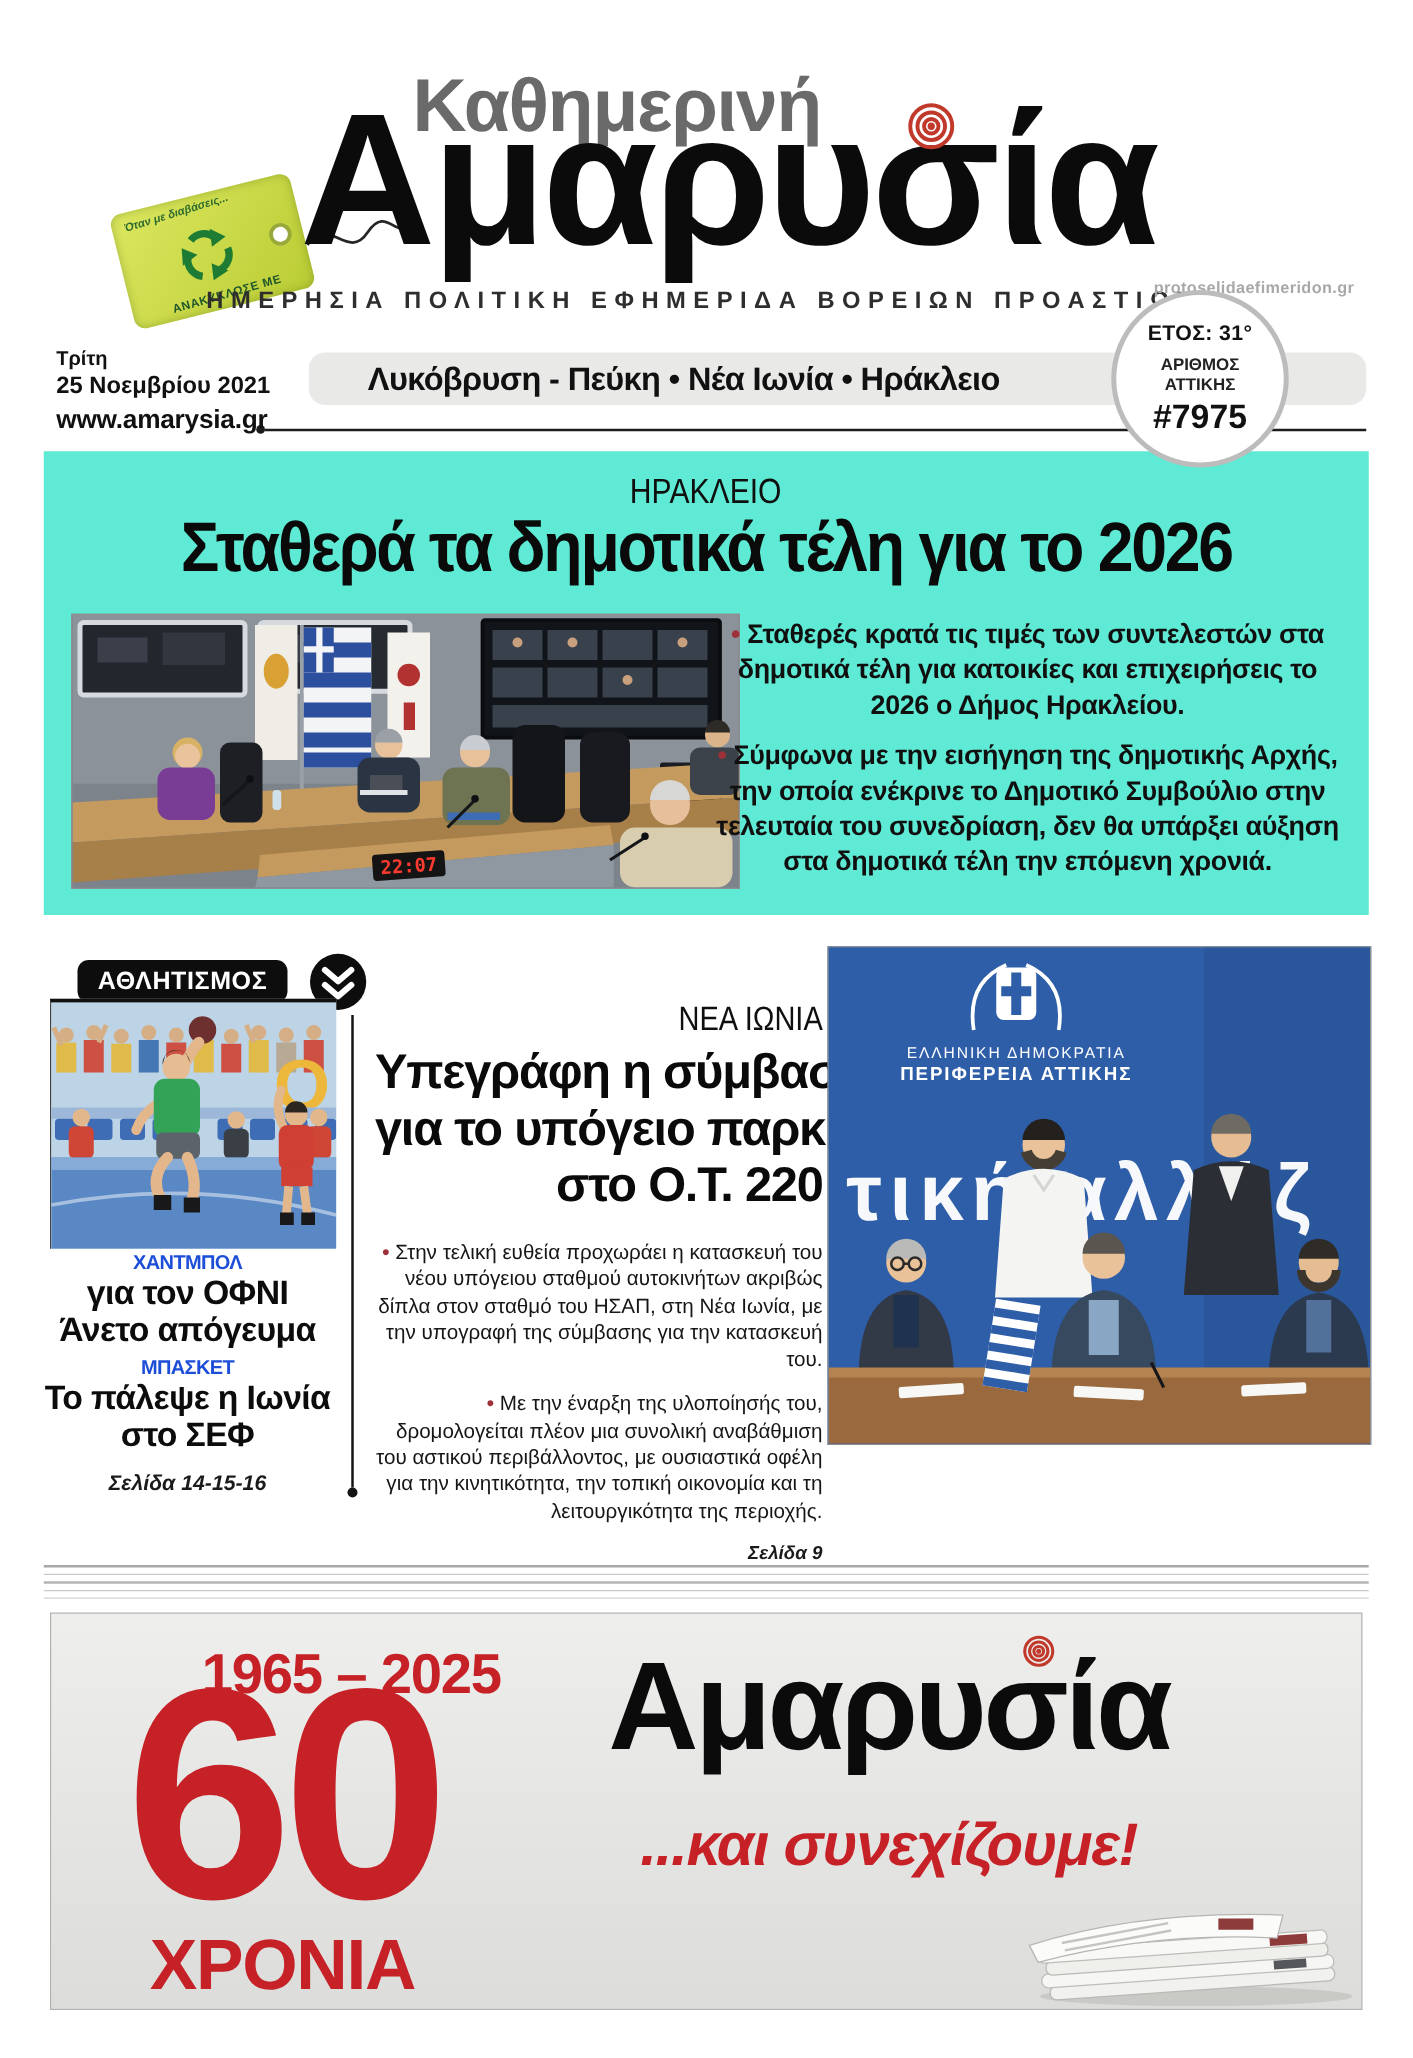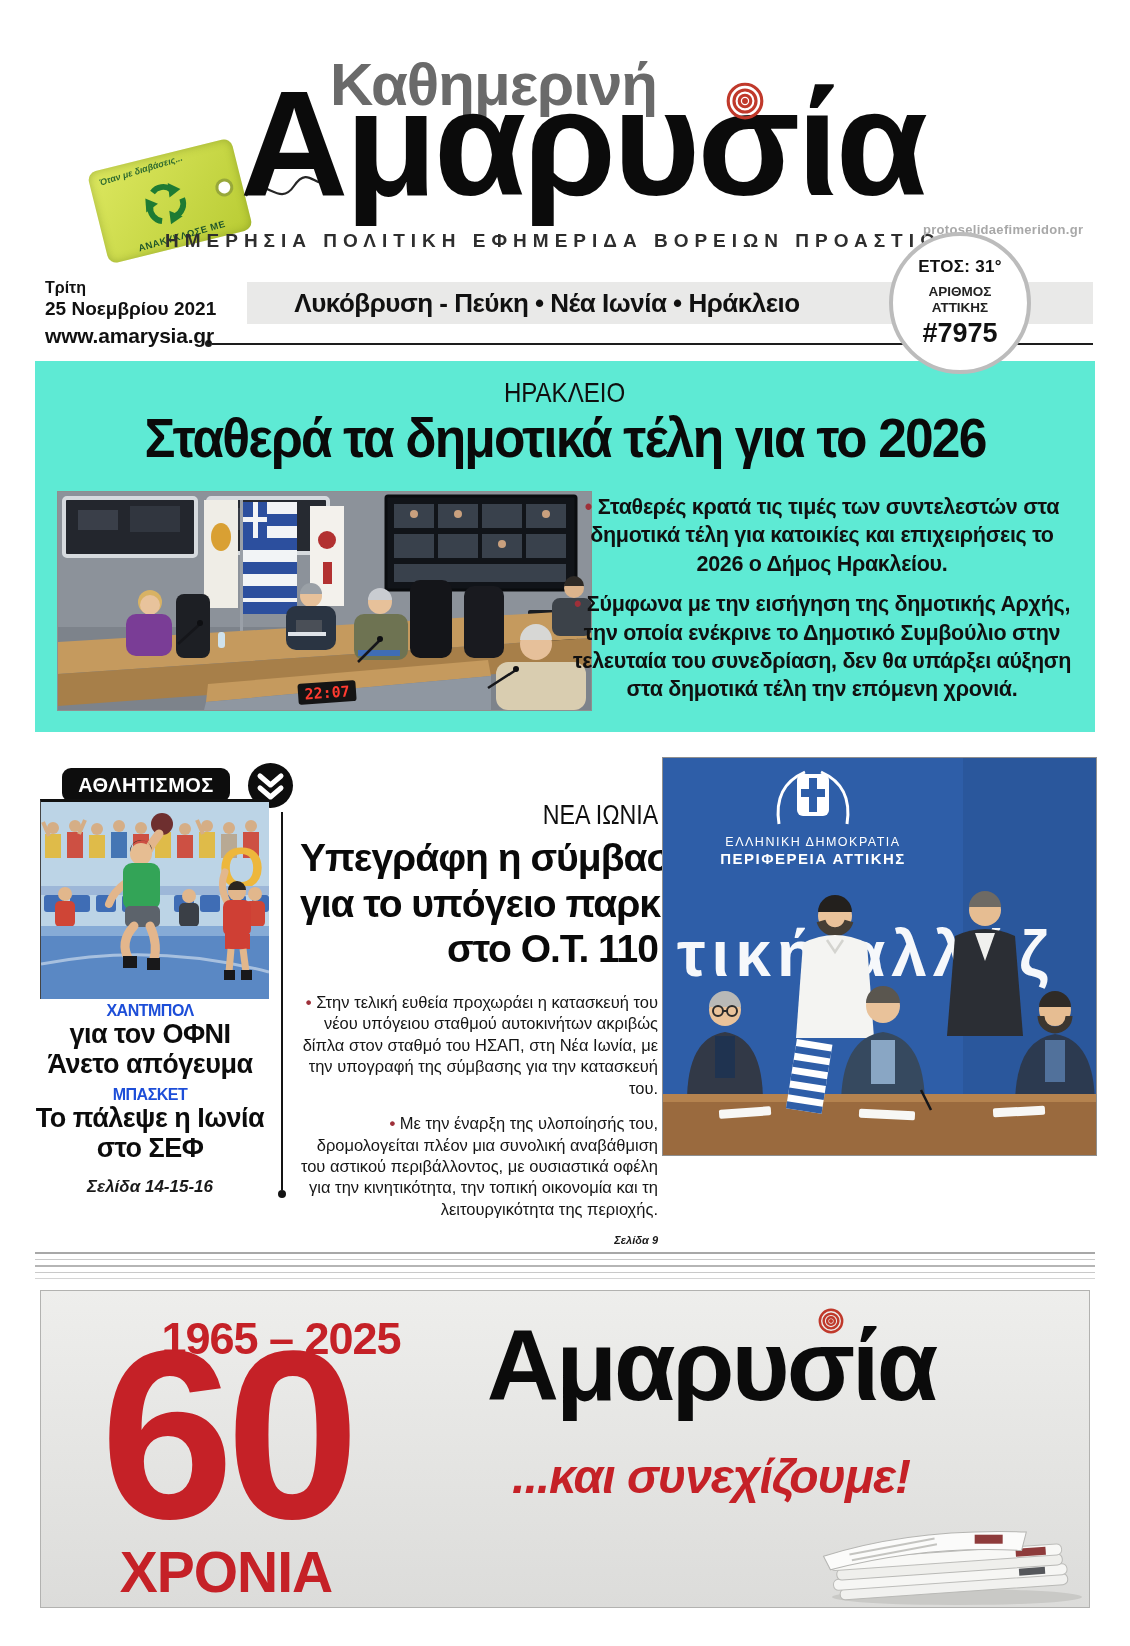--- a/index.html
+++ b/index.html
@@ -21,21 +21,21 @@
   .tag-top{position:absolute;left:10px;top:5px;font-size:9px;font-style:italic;font-weight:700;color:#2f6b2f;transform:rotate(-3deg);}
   .tag-bottom{position:absolute;right:26px;bottom:5px;font-size:9.5px;font-weight:700;color:#20572a;letter-spacing:.5px;transform:rotate(-2deg);}
   .tag-recycle{position:absolute;left:42px;top:20px;width:54px;height:54px;}
   .tag-hole{position:absolute;right:9px;top:38px;width:12px;height:12px;border-radius:50%;
             background:#fff;border:3px solid #98a83a;}
   .tag-string{position:absolute;left:146px;top:20px;width:90px;height:52px;}
 
   
   .dl-day{left:45px;top:278px;font-size:16px;font-weight:700;line-height:1.25;}
   .dl-date{left:45px;top:298px;font-size:19px;font-weight:700;}
-  .dl-band{left:247px;top:282px;width:846px;height:42px;background:#e9e9e8;}
+  .dl-band{left:247px;top:282px;width:846px;height:42px;background:#e9e9e8;border-radius:13px;}
   .dl-regions{position:absolute;left:15px;top:0;width:570px;height:42px;display:flex;align-items:center;justify-content:center;
               font-size:26px;font-weight:700;letter-spacing:-.5px;white-space:nowrap;}
   .dl-circle{left:889px;top:232px;width:134px;height:134px;border-radius:50%;background:#fff;border:4px solid #bcbcbc;
              display:flex;flex-direction:column;align-items:center;justify-content:center;z-index:6;text-align:center;}
   .dl-year{font-size:17px;font-weight:700;letter-spacing:.3px;}
   .dl-issue-lbl{font-size:13.5px;font-weight:600;line-height:1.2;margin-top:7px;color:#222;}
   .dl-issue-num{font-size:27px;font-weight:800;margin-top:2px;}
   .dl-site{left:45px;top:324px;font-size:21px;font-weight:800;letter-spacing:-.2px;}
   .dl-rule{left:212px;top:343px;width:881px;height:2px;background:#1d1d1d;}
   .dl-rule-dot{left:205px;top:340px;width:7px;height:7px;border-radius:50%;background:#1d1d1d;}
@@ -66,21 +66,21 @@
   .v-divider{left:281px;top:812px;width:2px;height:378px;background:#141414;}
   .v-divider-dot{left:278px;top:1190px;width:8px;height:8px;border-radius:50%;background:#141414;}
 
   
   .art2{left:300px;top:800px;width:358px;text-align:right;}
   .art2-kicker{font-size:27px;font-weight:400;color:#0f0f0f;}
   .art2-kicker span{display:inline-block;transform:scaleX(.86);transform-origin:right center;}
   .art2-headline{margin-top:4px;font-size:39px;font-weight:700;line-height:1.17;letter-spacing:-1px;color:#0a0a0a;white-space:nowrap;}
   .art2-bullets{margin-top:20px;}
   .art2-bullets p{margin:0 0 14px 0;font-size:16.5px;font-weight:500;line-height:1.3;color:#161616;text-align:right;}
-  .art2-pageref{display:block;margin-top:12px;font-size:11px;}
+  .art2-pageref{display:block;margin-top:12px;font-size:15px;}
   .art2-photo{left:662px;top:757px;width:433px;height:397px;border:1px solid #8f8f8f;background:#2e5ea8;}
 
   
   .sep{left:35px;top:1252px;width:1060px;}
   .sep div{width:100%;margin-bottom:5px;}
   .sep .l1{height:2px;background:#a8a8a8;}
   .sep .l2{height:1px;background:#c9c9c9;}
   .sep .l3{height:2px;background:#b5b5b5;}
   .sep .l4{height:1px;background:#c9c9c9;}
   .sep .l5{height:1px;background:#d4d4d4;}
@@ -357,21 +357,21 @@
     <span class="pageref sp-pageref">Σελίδα 14-15-16</span>
   </div>
 
   <div class="abs v-divider"></div>
   <div class="abs v-divider-dot"></div>
 
   <div class="abs art2">
     <div class="art2-kicker"><span>ΝΕΑ ΙΩΝΙΑ</span></div>
     <div class="art2-headline">Υπεγράφη η σύμβαση</div>
     <div class="art2-headline" style="margin-top:0;">για το υπόγειο παρκινγκ</div>
-    <div class="art2-headline" style="margin-top:0;">στο Ο.Τ. 110</div>
+    <div class="art2-headline" style="margin-top:0;">στο Ο.Τ. 220</div>
     <div class="art2-bullets">
       <p><span class="bullet-dot">•</span> <span>Στην τελική ευθεία προχωράει η κατασκευή του νέου υπόγειου σταθμού αυτοκινήτων ακριβώς δίπλα στον σταθμό του ΗΣΑΠ, στη Νέα Ιωνία, με την υπογραφή της σύμβασης για την κατασκευή του.</span></p>
       <p><span class="bullet-dot">•</span> <span>Με την έναρξη της υλοποίησής του, δρομολογείται πλέον μια συνολική αναβάθμιση του αστικού περιβάλλοντος, με ουσιαστικά οφέλη για την κινητικότητα, την τοπική οικονομία και τη λειτουργικότητα της περιοχής.</span></p>
     </div>
     <span class="pageref art2-pageref">Σελίδα 9</span>
   </div>
 
   <svg class="abs art2-photo" viewBox="0 0 433 397" preserveAspectRatio="none">
     <rect width="433" height="397" fill="#2e5ea8"></rect>
     <rect x="300" width="133" height="397" fill="#2a579c"></rect>

